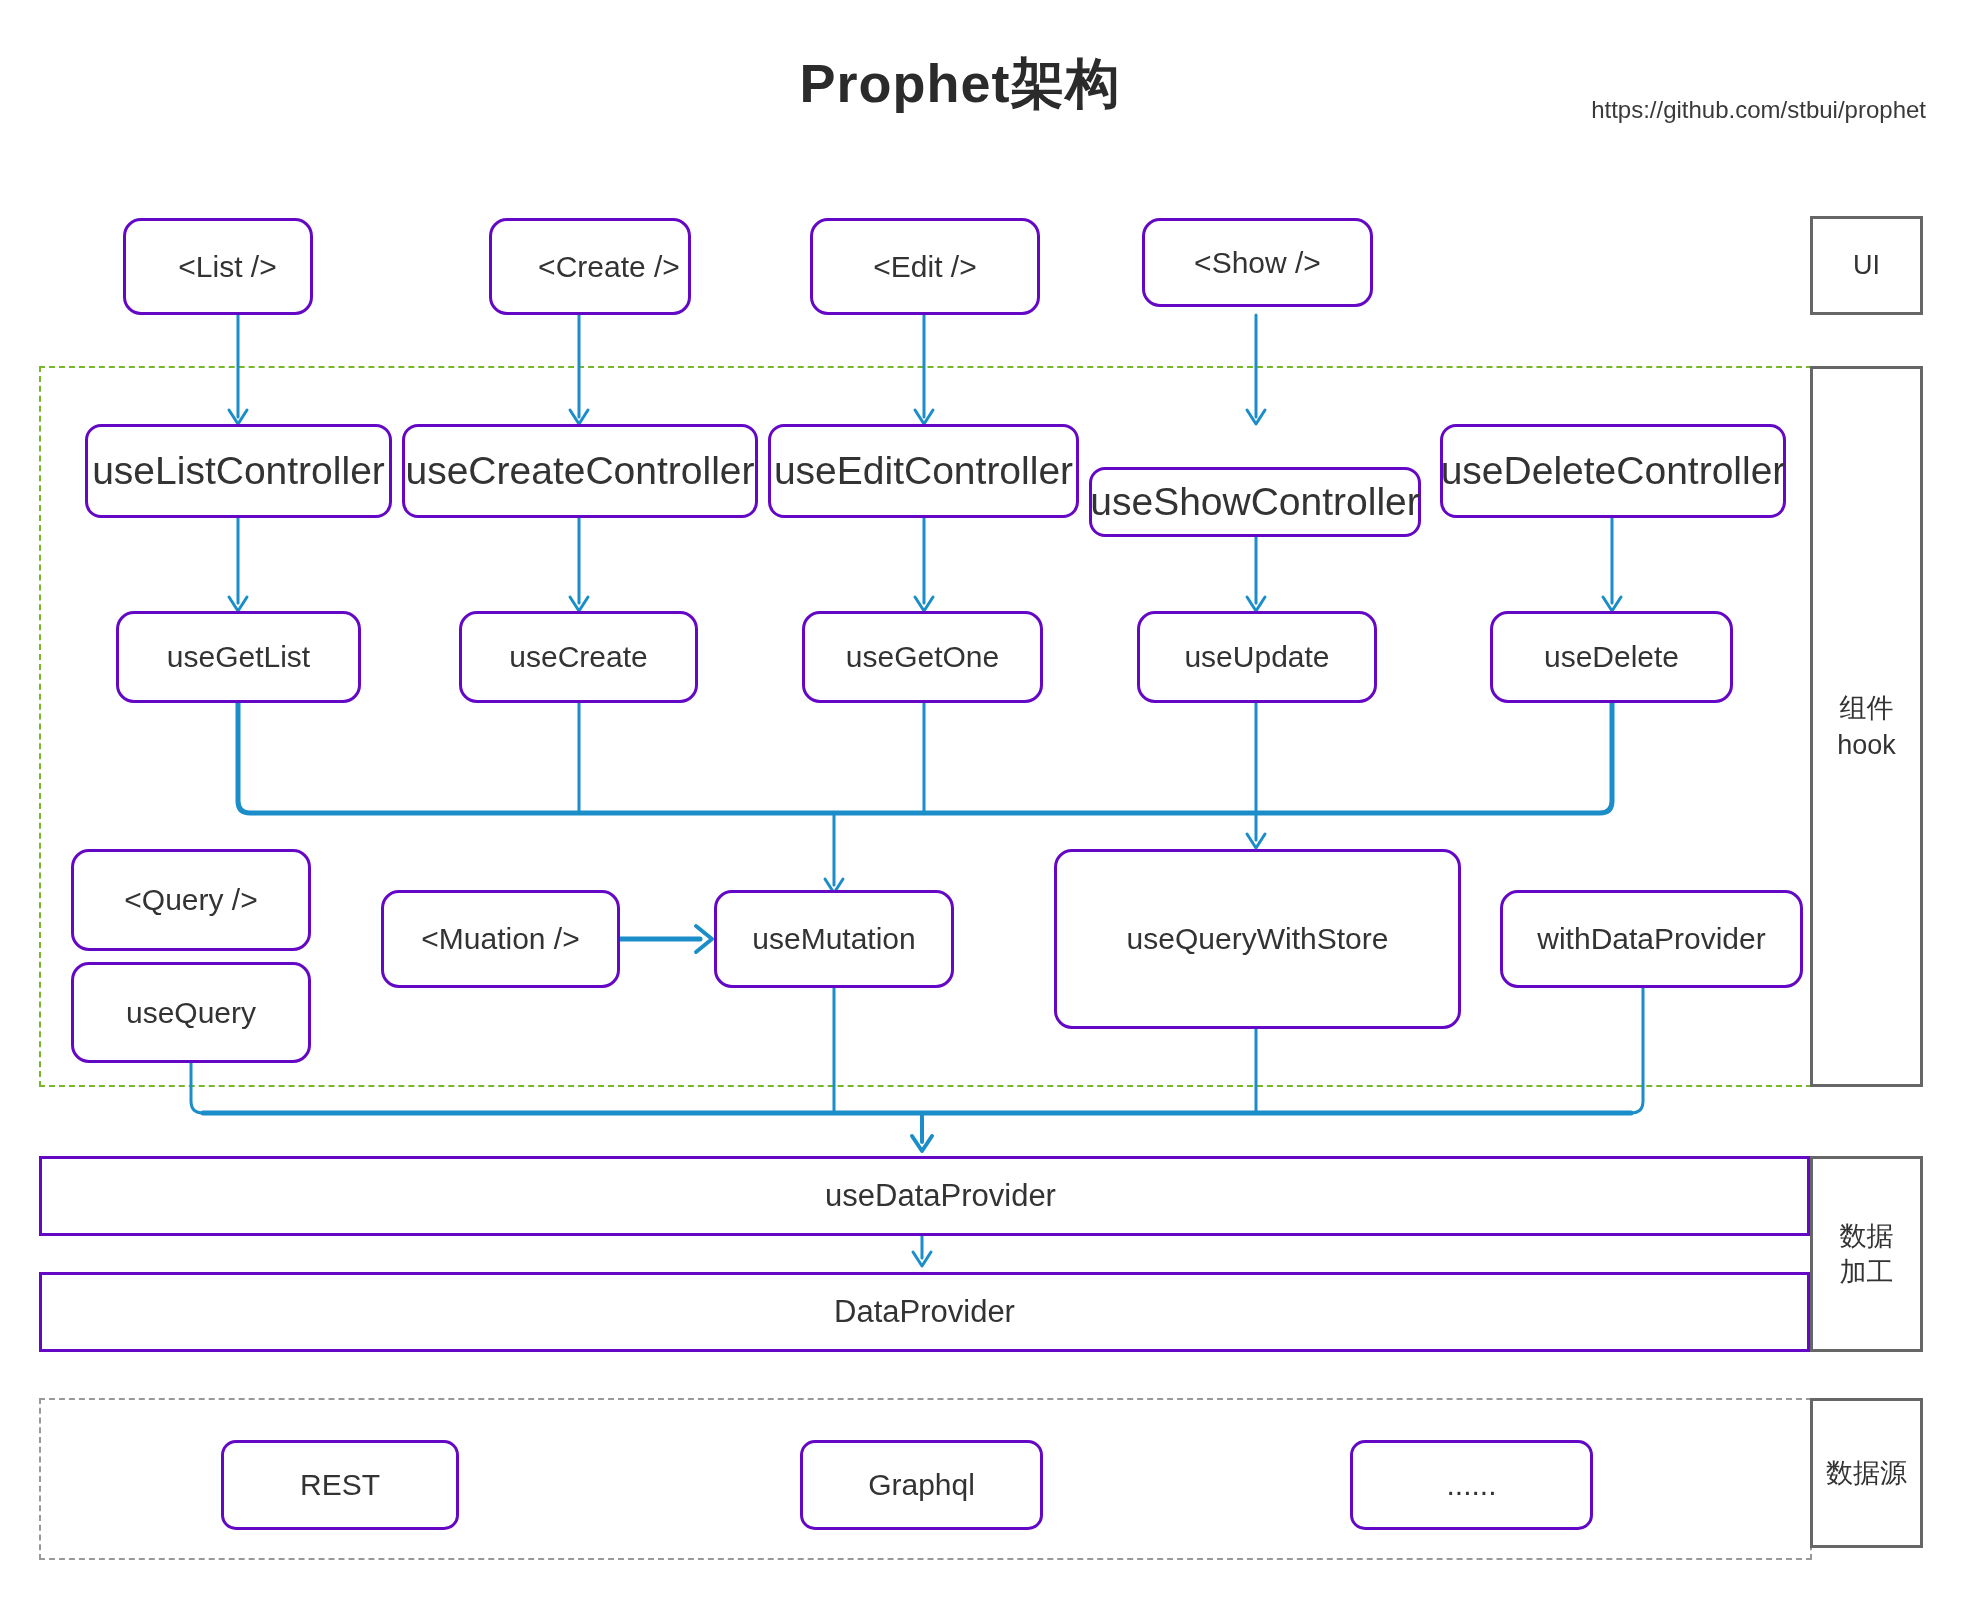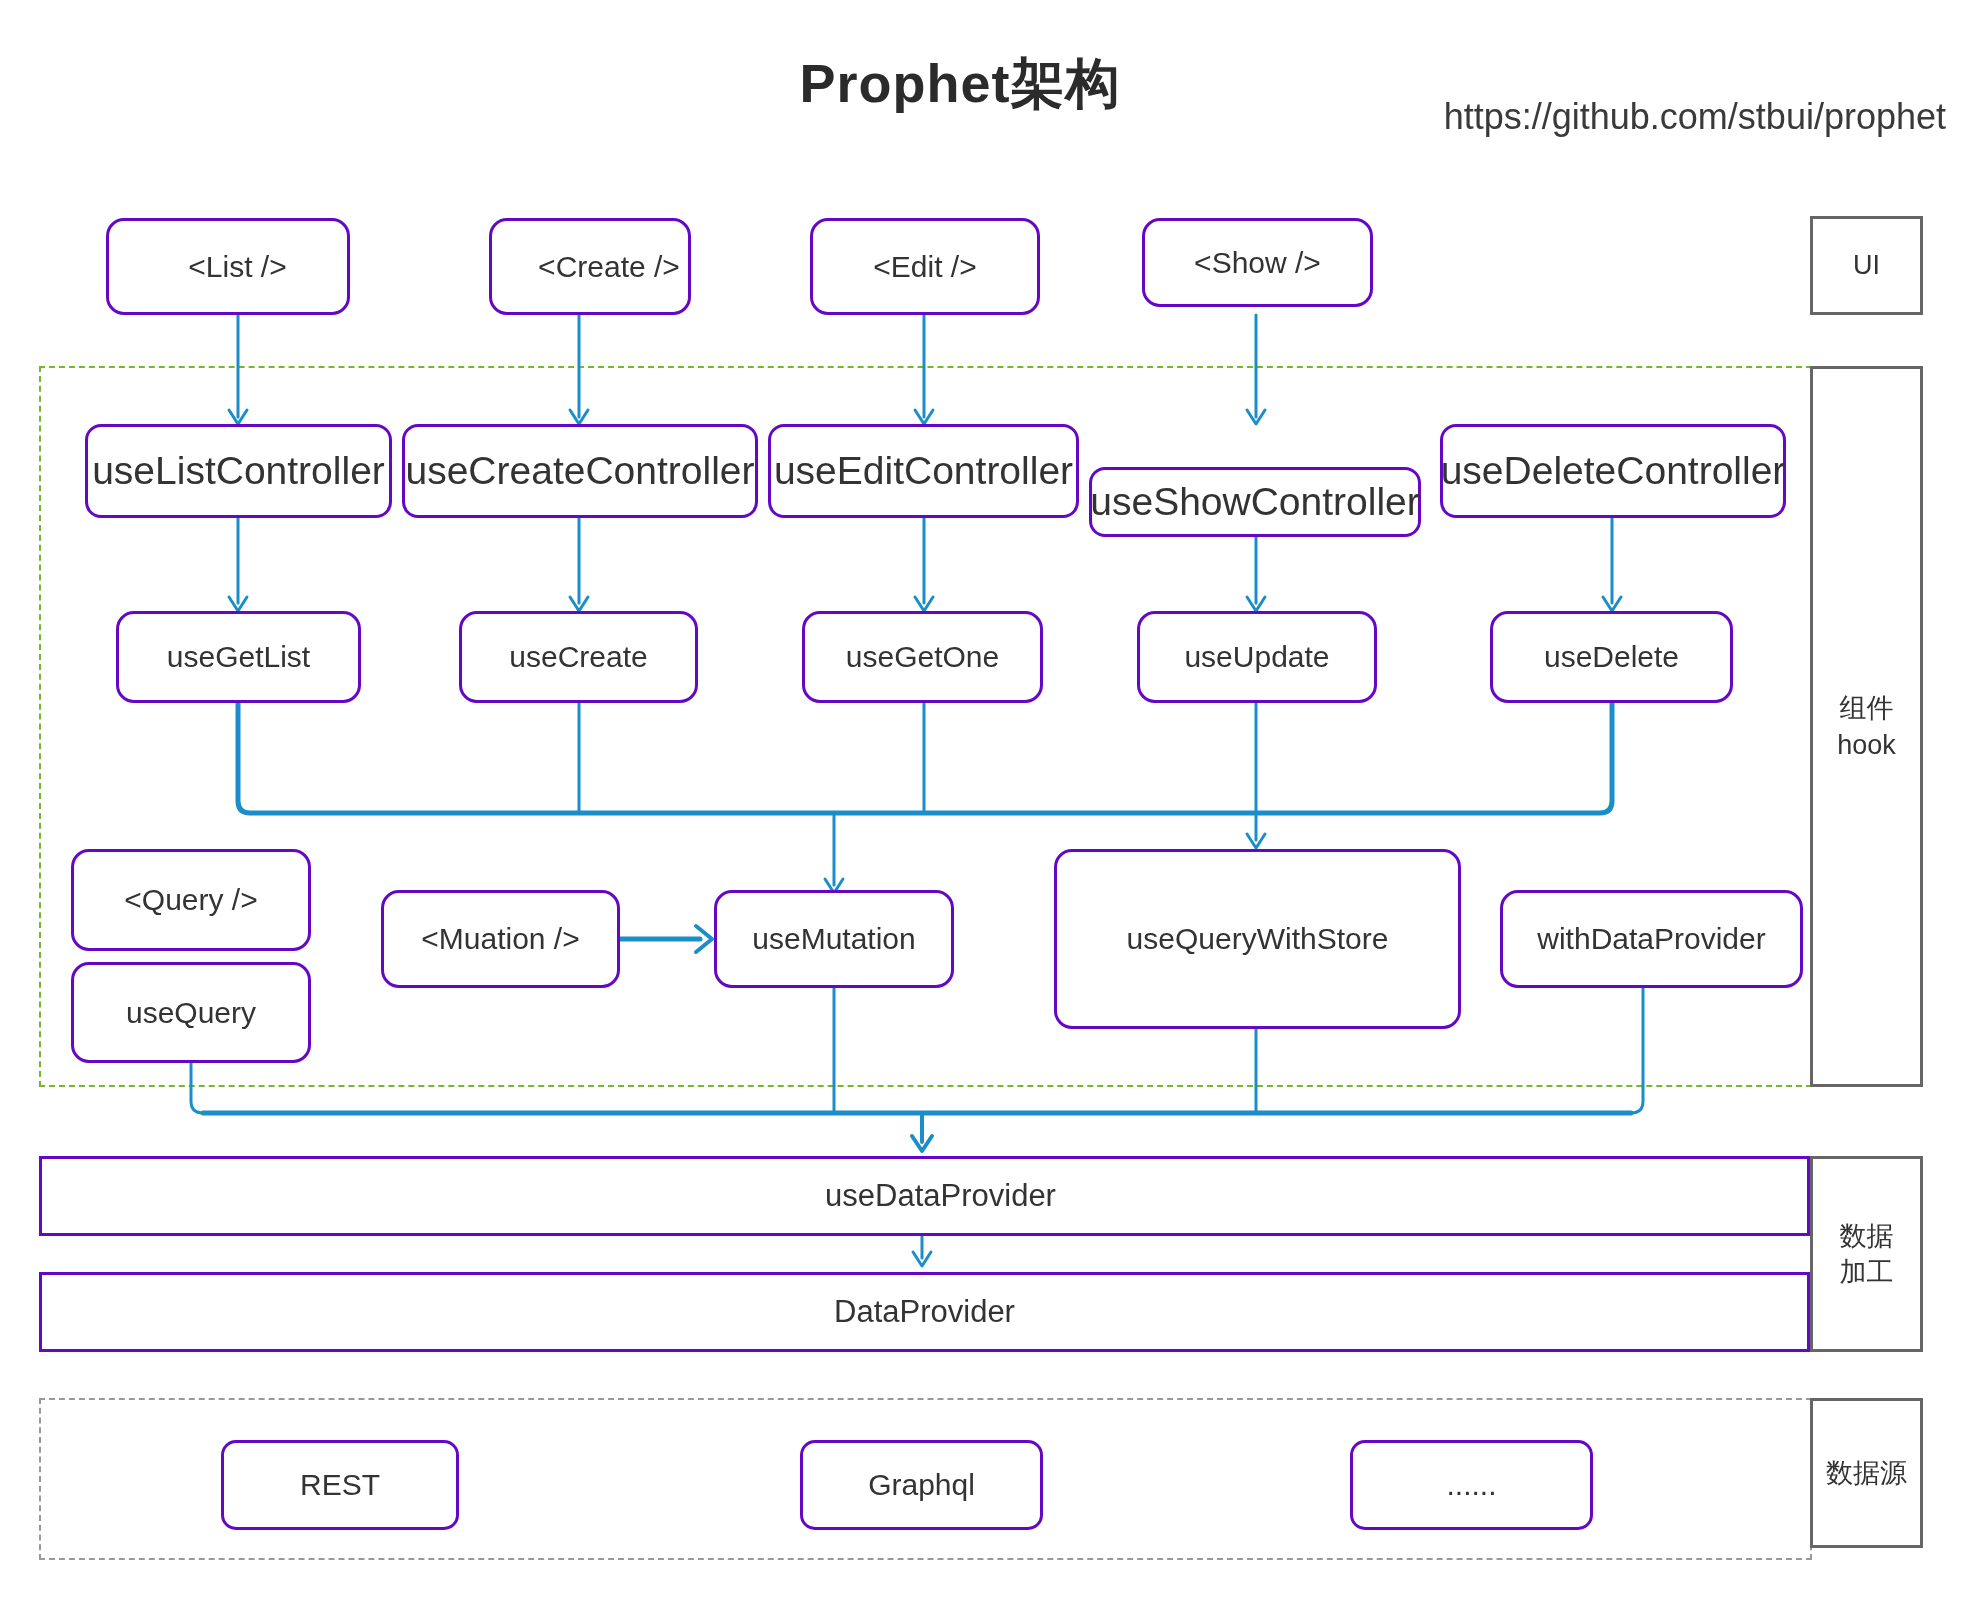--- a/index.html
+++ b/index.html
@@ -36,22 +36,22 @@
   }
   .frame-gray{
     position:absolute;border:2.5px dashed var(--gray-dash);
     background:transparent;box-sizing:border-box;z-index:1;
   }
   #title{
     position:absolute;left:560px;top:48px;width:800px;text-align:center;
     font-size:54px;font-weight:bold;color:#2b2b2b;letter-spacing:1px;
   }
   #repo-link{
-    position:absolute;right:42px;top:96px;width:900px;text-align:right;
-    font-size:36px;color:#3a3a3a;
+    position:absolute;right:62px;top:96px;width:900px;text-align:right;
+    font-size:24px;color:#3a3a3a;
   }
   #wires{position:absolute;left:0;top:0;width:1988px;height:1598px;z-index:2;pointer-events:none;}
   #wires path{stroke:var(--blue);fill:none;stroke-linecap:round;stroke-linejoin:round;}
   .w3{stroke-width:3px;}
   .w5{stroke-width:5px;}
   .w4{stroke-width:4px;}
 </style>
 </head>
 <body>
 
@@ -98,21 +98,21 @@
       <path class="w3" d="M1643 988 V1101 Q1643 1113 1631 1113"></path>
       <path class="w5" d="M203 1113 H1631"></path>
       <path class="w4" d="M922 1113 V1142 M912 1136 L922 1151 L932 1136"></path>
     </g>
 
     <g>
       <path class="w3" d="M922 1236 V1258 M913 1252 L922 1266 L931 1252"></path>
     </g>
   </svg>
 
-  <div class="node" style="left:106px;top:218px;width:244px;height:97px;padding-left:19px;">&lt;List /&gt;</div>
+  <div class="node" style="left:123px;top:218px;width:190px;height:97px;padding-left:19px;">&lt;List /&gt;</div>
   <div class="node" style="left:489px;top:218px;width:202px;height:97px;padding-left:38px;">&lt;Create /&gt;</div>
   <div class="node" style="left:810px;top:218px;width:230px;height:97px;">&lt;Edit /&gt;</div>
   <div class="node" style="left:1142px;top:218px;width:231px;height:89px;">&lt;Show /&gt;</div>
   <div class="side" style="left:1810px;top:216px;width:113px;height:99px;">
     <span>UI</span>
   </div>
 
   <div class="frame-green" style="left:39px;top:366px;width:1773px;height:721px;"></div>
   <div class="side" style="left:1810px;top:366px;width:113px;height:721px;">
     <span>组件</span>

